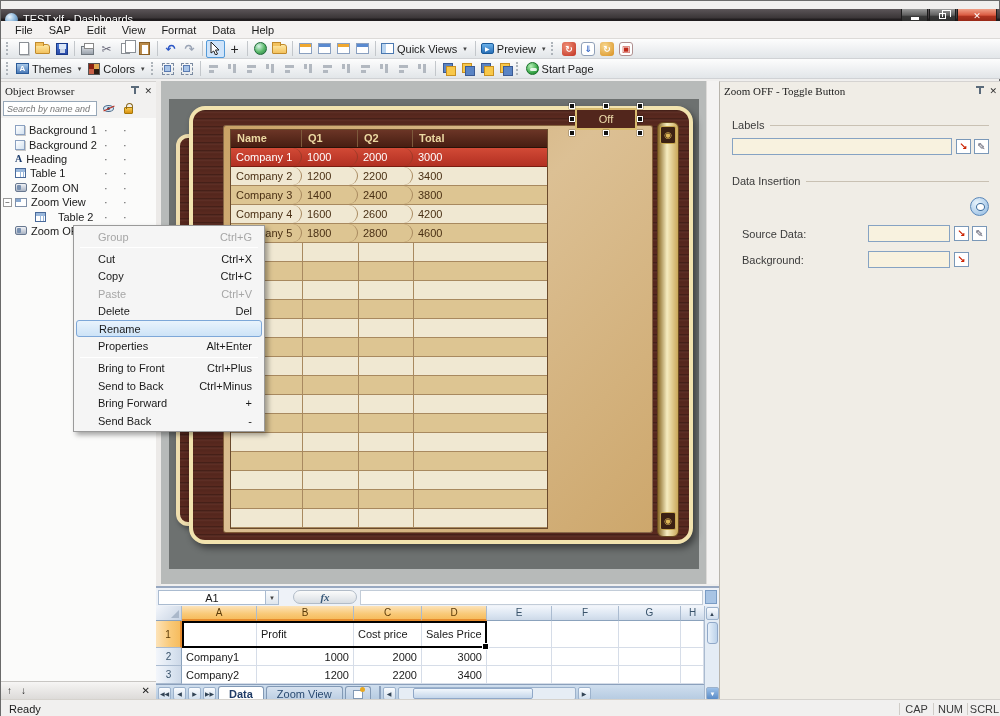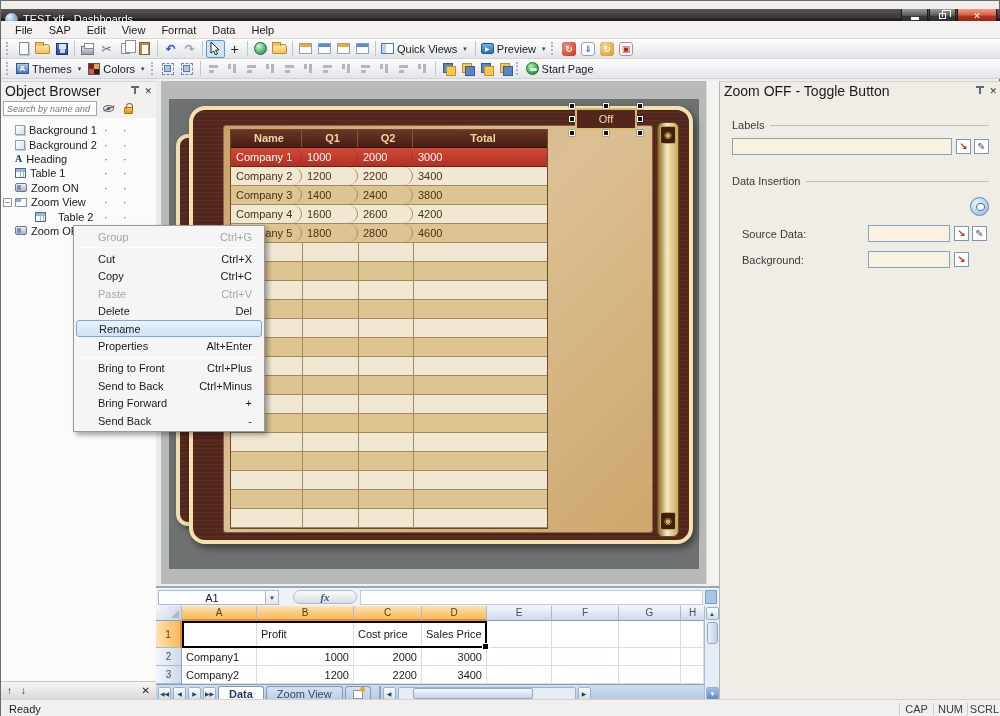--- a/index.html
+++ b/index.html
@@ -81,21 +81,21 @@
   .lay::after { content:''; position:absolute; left:4px; top:4px; width:8px; height:8px; background:#f8c84a; border:1px solid #c89020; }
   .lay.alt::before { background:#f8c84a; border-color:#c89020; }
   .lay.alt::after { background:#5a84c4; border-color:#3a5a94; }
   .i-start { width:13px; height:13px; border-radius:50%; background:radial-gradient(circle at 35% 30%, #b8f0b8, #3aa84a 60%, #1a7a2a); border:1px solid #187028; position:relative; }
   .i-start::after { content:''; position:absolute; left:3px; top:5px; width:7px; height:3px; border-radius:2px; background:rgba(255,255,255,.85); }
   .cursor-svg { display:block; }
 
   
   .obj-panel { position:absolute; left:0; top:80px; width:155px; height:618px; background:#f2f1f0; border-top:1px solid #d5d3d1; display:flex; flex-direction:column; }
   .p-hdr { height:17px; display:flex; align-items:center; padding:0 4px; flex:none; }
-  .p-hdr .p-title { flex:1; font-size:14px; }
+  .p-hdr .p-title { flex:1; font-size:11px;font-family:Liberation Serif, serif; }
   .pinic { width:9px; height:9px; position:relative; margin-right:5px; }
   .pinic::before { content:''; position:absolute; left:4px; top:1px; width:2px; height:7px; background:#5a6a7a; }
   .pinic::after { content:''; position:absolute; left:1px; top:0; width:8px; height:2px; background:#5a6a7a; }
   .xic { font-size:9px; color:#333; font-weight:bold; }
   .op-search { height:19px; display:flex; align-items:center; padding:0 2px; flex:none; }
   .op-search input { width:94px; height:15px; border:1px solid #98a8b8; font-style:italic; font-size:9px; color:#8a8a8a; padding:0 3px; font-family:inherit; background:#fff; }
   .op-ic { width:17px; height:15px; border:1px solid transparent; display:flex; align-items:center; justify-content:center; margin-left:3px; }
   .eye { width:11px; height:7px; border:1px solid #4a6a8a; border-radius:50%; position:relative; background:#d8e8f4; }
   .eye::before { content:''; position:absolute; left:3px; top:1px; width:3px; height:3px; background:#2a4a6a; border-radius:50%; }
   .eye::after { content:''; position:absolute; left:-1px; top:2px; width:12px; height:1px; background:#c03020; transform:rotate(-25deg); }
@@ -124,21 +124,21 @@
   
   .vsplit { position:absolute; left:155px; top:80px; width:5px; height:505px; background:#eceae8; }
   .canvas-wrap { position:absolute; left:160px; top:80px; width:545px; height:503px; background:#b7bab9; overflow:hidden; }
   .canvas-dark { position:absolute; left:8px; top:18px; width:530px; height:470px; background:#6d7170; }
   .wood { background:#59291f; background-image:repeating-linear-gradient(180deg, rgba(0,0,0,.22) 0 1px, rgba(255,255,255,.05) 2px, transparent 3px, rgba(0,0,0,.08) 5px, transparent 6px 8px); }
   .bg2 { position:absolute; left:15px; top:53px; width:52px; height:392px; border:4px solid #eeddae; border-radius:12px; box-shadow:2px 3px 5px rgba(0,0,0,.35); }
   .panel1 { position:absolute; left:28px; top:25px; width:504px; height:438px; border:4px solid #f2e3ae; border-radius:16px; box-shadow:3px 4px 7px rgba(0,0,0,.45); }
   .tan { position:absolute; left:62px; top:44px; width:430px; height:408px; border:1px solid rgba(70,35,15,.55); border-radius:3px;
     background:linear-gradient(135deg,#c9a266,#dcc094 45%,#cda76c); }
   .dtable { position:absolute; left:69px; top:48px; width:318px; border:1px solid #6a4a2c; background:#efe7d0; }
-  .d-hrow { height:18px; display:flex; background:linear-gradient(180deg,#6b3526,#471e12); border-bottom:1px solid #2a1208;text-align:center; }
+  .d-hrow { height:18px; display:flex; background:linear-gradient(180deg,#6b3526,#471e12); border-bottom:1px solid #2a1208; }
   .d-hcell { color:#ecd9a2; font-weight:bold; font-size:11px; line-height:17px; padding-left:6px; border-right:1px solid #7d5a3c; }
   .d-row { height:19px; display:flex; border-bottom:1px solid #a8895f; }
   .d-cell { font-size:11px; line-height:18px; padding-left:5px; border-right:1px solid #a8895f; color:#4a3014; overflow:hidden;border-radius:9px; }
   .cw0 { width:71px; } .cw1 { width:56px; } .cw2 { width:55px; } .cw3 { flex:1; border-right:none !important; }
   .d-row.redsel { background:linear-gradient(180deg,#d24a36,#b23022); border-bottom:1px solid #7a1c10; }
   .d-row.redsel .d-cell { color:#fff; border-right-color:#9a3a28; }
   .d-row.cream { background:#f0e8d2; }
   .d-row.tanr { background:#ddc592; }
   .d-empty { height:285px;
     background-image:

